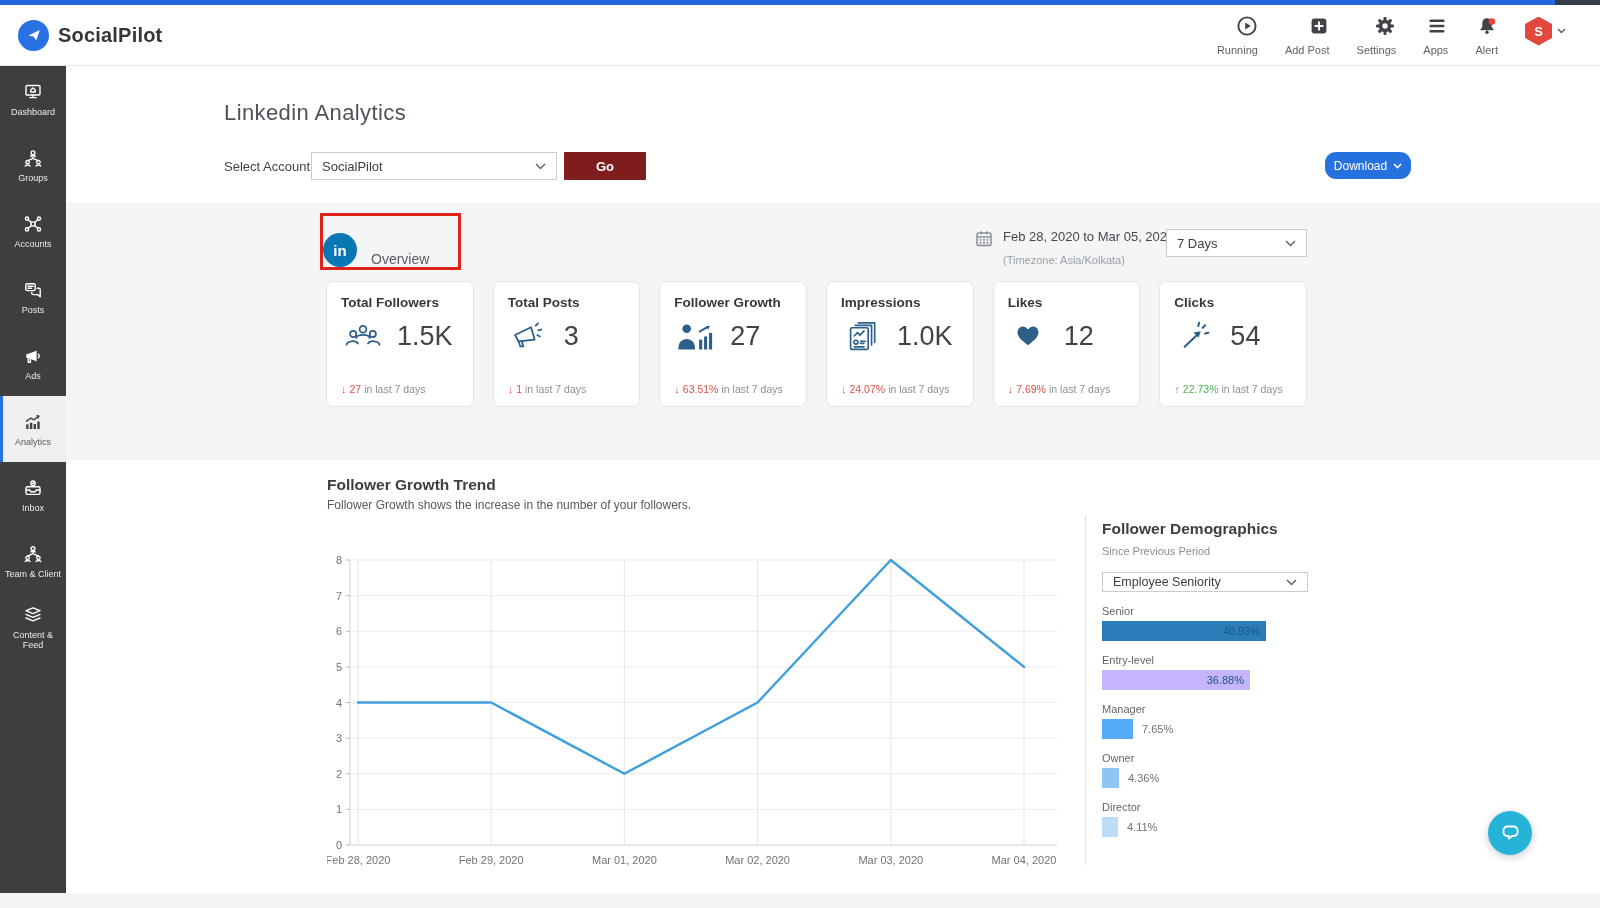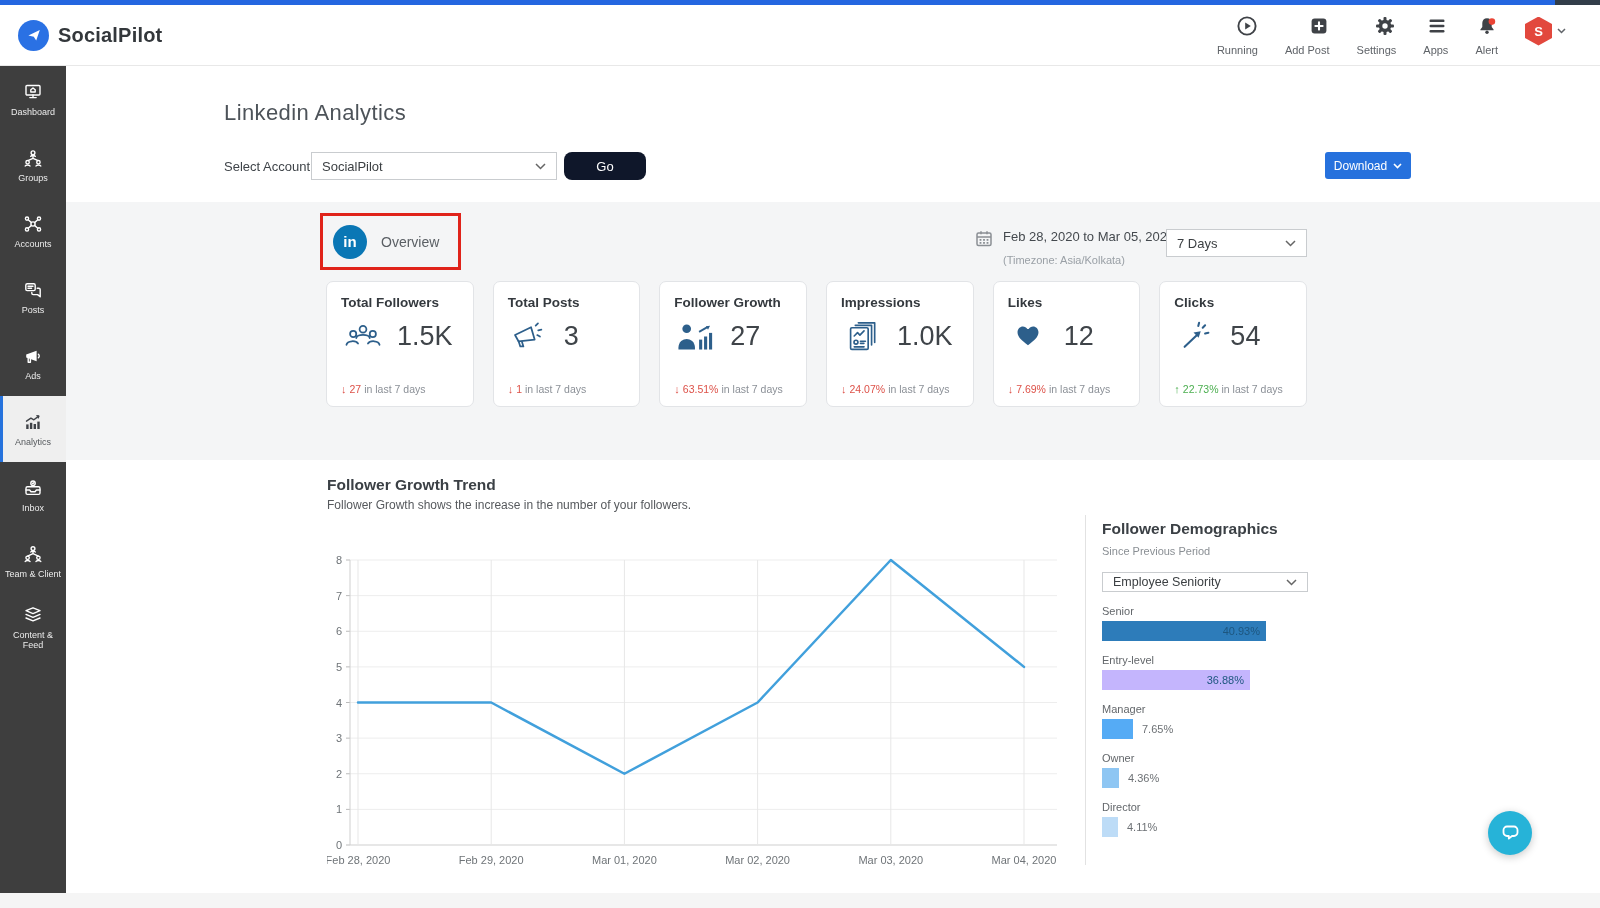--- a/index.html
+++ b/index.html
@@ -29,27 +29,27 @@
   .side-item.active { background:#efefef; box-shadow:inset 3px 0 0 #2673dd; color:#3f4247; }
   .side-item.active .slabel { color:#55595d; }
   .sicon svg { display:block; }
 
   
   .main { position:absolute; left:66px; top:66px; width:1534px; height:827px; background:#fff; }
   .page-title { position:absolute; left:158px; top:34px; font-size:22px; font-weight:normal; color:#4d5359; letter-spacing:.4px; }
   .select-label { position:absolute; left:158px; top:93px; font-size:13px; color:#3f4449; }
   .sel-box { border:1px solid #c9cccf; background:#fff; display:flex; align-items:center; justify-content:space-between; padding:0 10px; font-size:13px; color:#3c4043; cursor:pointer; }
   .account-select { position:absolute; left:245px; top:86px; width:246px; height:28px; }
-  .go-btn { position:absolute; left:498px; top:86px; width:82px; height:28px; background:#0f172a; border:none; border-radius:8px; color:#fff; font-size:13px; font-weight:normal; font-family:inherit; cursor:pointer; }
-  .download-btn { position:absolute; left:1259px; top:86px; width:86px; height:27px; background:#2671dd; border:none; border-radius:3px; color:#fff; font-size:12px; font-family:inherit; display:flex; align-items:center; justify-content:center; gap:6px; cursor:pointer; }
+  .go-btn { position:absolute; left:498px; top:86px; width:82px; height:28px; background:#7f1d1d; border:none; border-radius:1px; color:#fff; font-size:13px; font-weight:bold; font-family:inherit; cursor:pointer; }
+  .download-btn { position:absolute; left:1259px; top:86px; width:86px; height:27px; background:#2671dd; border:none; border-radius:11px; color:#fff; font-size:12px; font-family:inherit; display:flex; align-items:center; justify-content:center; gap:6px; cursor:pointer; }
 
   
   .gray-band { position:absolute; left:0; top:136px; width:1534px; height:258px; background:#f4f5f6; }
   .overview-highlight { position:absolute; left:254px; top:11px; width:141px; height:57px; border:3px solid #e0231a; }
-  .overview-tab { width:100%; height:100%; display:flex; align-items:center; padding-left:10px; gap:14px; cursor:pointer; }
+  .overview-tab { width:100%; height:100%; display:flex; align-items:flex-end; gap:14px; cursor:pointer; }
   .li-badge { width:34px; height:34px; border-radius:50%; background:#0a77b5; color:#fff; font-weight:bold; font-size:15px; display:flex; align-items:center; justify-content:center; }
   .ov-label { font-size:14px; color:#5a5f64; }
   .date-group { position:absolute; left:909px; top:27px; display:flex; gap:10px; cursor:pointer; }
   .date-range { font-size:13px; color:#44494e; }
   .tz { font-size:11px; color:#9aa0a6; margin-top:10px; }
   .period-select { position:absolute; left:1100px; top:27px; width:141px; height:28px; }
 
   
   .stats-row { position:absolute; left:260px; top:79px; width:981px; height:126px; display:flex; gap:19px; }
   .stat-card { flex:1; background:#fff; border:1px solid #e2e4e7; border-radius:7px; padding:13px 14px 11px; display:flex; flex-direction:column; }

